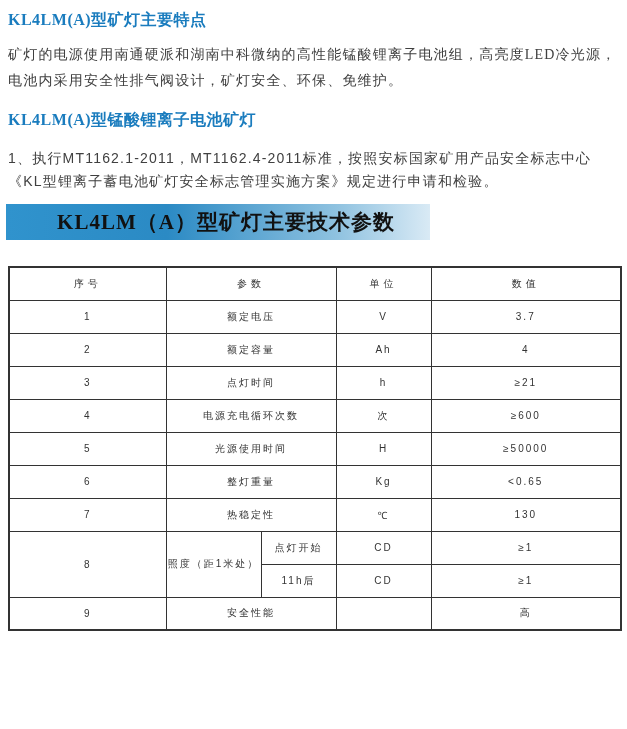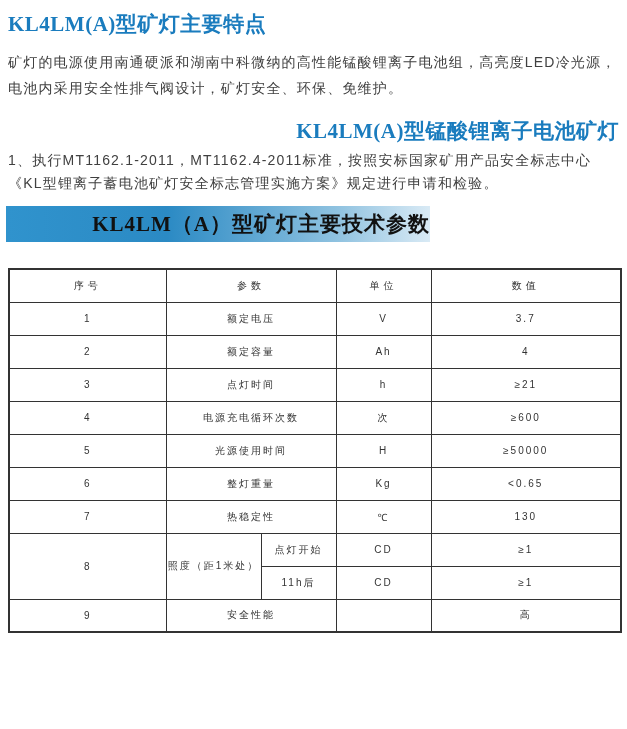--- a/index.html
+++ b/index.html
@@ -8,52 +8,53 @@
     width: 627px; height: 729px;
     overflow: hidden;
     font-family: "Liberation Sans", sans-serif;
     color: #404040;
   }
   .page { padding: 8px 8px 0 8px; }
 
   .blue-heading {
     font-family: "Liberation Serif", serif;
     font-weight: bold;
-    font-size: 21px;
+    font-size: 16px;
     color: #1a7cbe;
     letter-spacing: 0.5px;
   }
   .h1 { margin-top: 2px; }
-  .h2 { margin-top: 16px; text-align: right; }
+  .h2 { margin-top: 16px; }
 
   .intro {
     margin-top: 11px;
     font-size: 14px;
     line-height: 26px;
     letter-spacing: 1.2px;
     color: #404040;
+    font-family: Liberation Serif, serif;
   }
 
-  .features { margin-top: 4px; }
+  .features { margin-top: 16px; }
   .features p {
     font-size: 14px;
     line-height: 22.5px;
     letter-spacing: 1.2px;
     color: #404040;
   }
 
   .banner {
     margin-top: 12px;
     margin-left: -2px;
     width: 424px;
     height: 36px;
     background: linear-gradient(to right, #3093cd 0%, #2b8ac4 38%, #8fc2e0 78%, #d9eaf5 100%);
     display: flex;
     align-items: center;
-    justify-content: flex-end;
+    justify-content: center;
     padding-left: 16px;
   }
   .banner-title {
     font-family: "Liberation Serif", serif;
     font-weight: bold;
     font-size: 21px;
     color: #111111;
     letter-spacing: 1px;
   }
 

